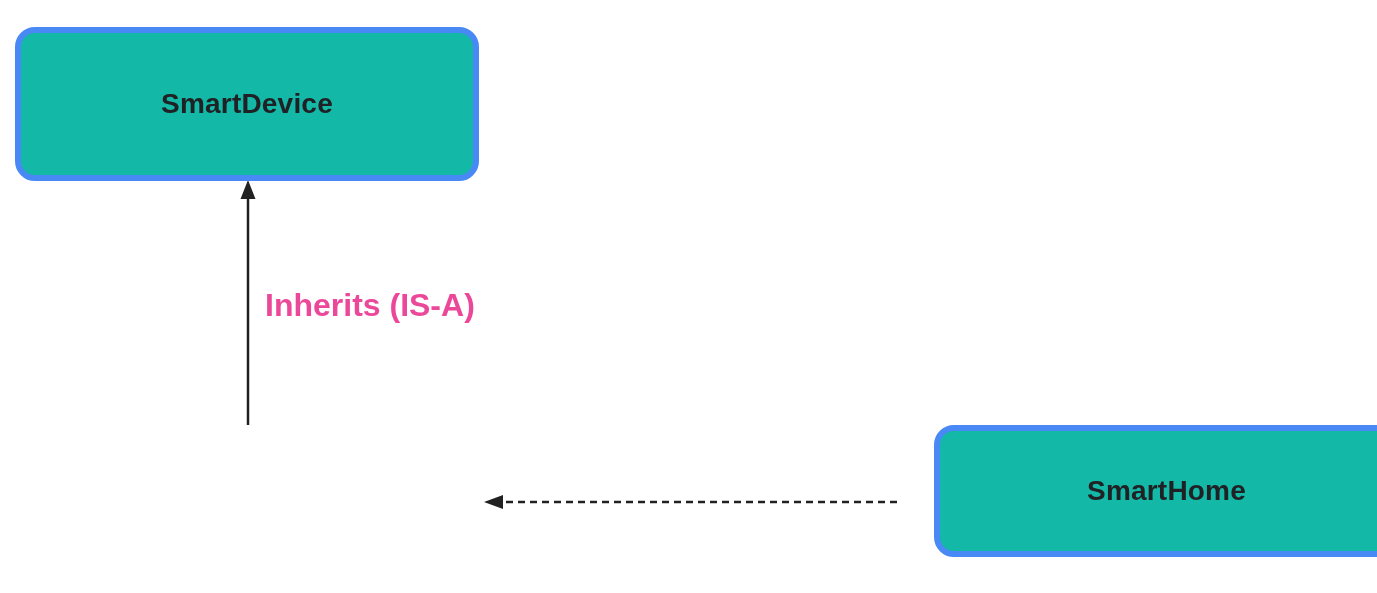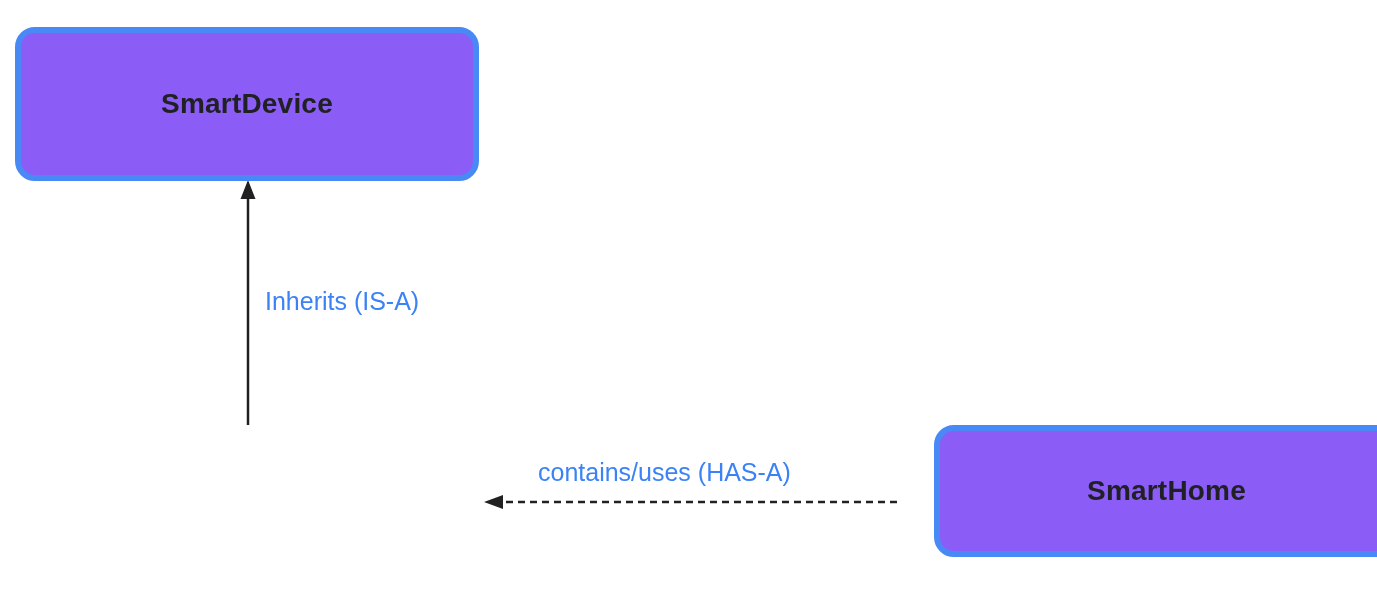--- a/index.html
+++ b/index.html
@@ -12,37 +12,37 @@
     position: relative;
     width: 1377px; height: 593px;
     background: #ffffff;
     overflow: hidden;
   }
   .node {
     position: absolute;
     box-sizing: border-box;
     border: 6px solid #4989F5;
     border-radius: 20px;
-    background: #8b5cf6;
+    background: #14b8a6;
     display: flex;
     align-items: center;
     justify-content: center;
     color: #202124;
     font-size: 28px;
     font-weight: bold;
     letter-spacing: 0.2px;
   }
   #node-smartdevice   { left: 15px;  top: 27px;  width: 464px; height: 154px; }
   #node-smarttvdevice { left: 15px;  top: 425px; width: 468px; height: 153px; }
   #node-smarthome     { left: 934px; top: 425px; width: 465px; height: 132px; }
   .edge-label {
     position: absolute;
-    color: #3b82f6;
-    font-size: 25px;
-    font-weight: normal;
+    color: #ec4899;
+    font-size: 32px;
+    font-weight: bold;
     white-space: nowrap;
   }
   #label-inherits { left: 265px; top: 287px; }
   #label-hasa     { left: 538px; top: 458px; }
   svg.edges {
     position: absolute;
     left: 0; top: 0;
     width: 1377px; height: 593px;
   }
 </style>
@@ -68,15 +68,14 @@
     <span>SmartDevice</span>
   </div>
 
 
   <div class="node" id="node-smarthome">
     <span>SmartHome</span>
   </div>
 
   <div class="edge-label" id="label-inherits">Inherits (IS-A)</div>
 
-  <div class="edge-label" id="label-hasa">contains/uses (HAS-A)</div>
 
 </div>
 
 </body></html>

